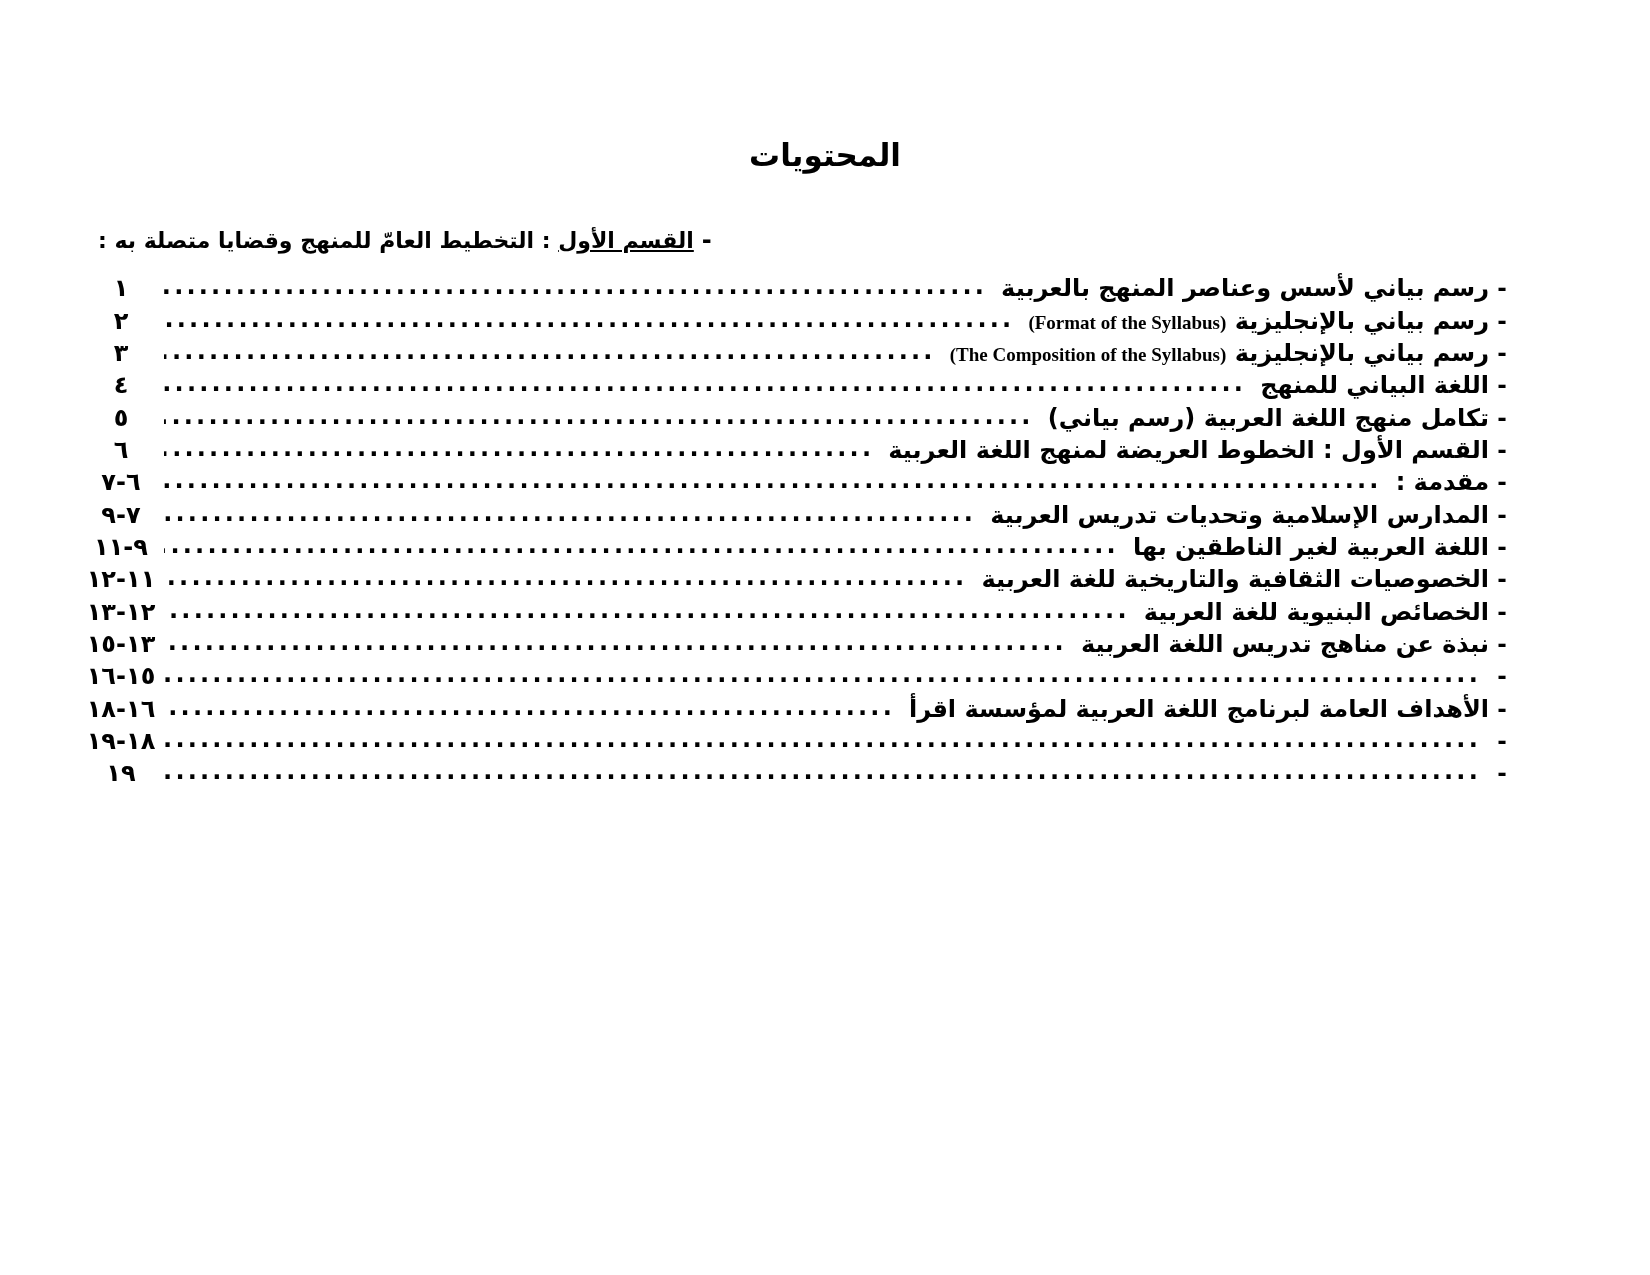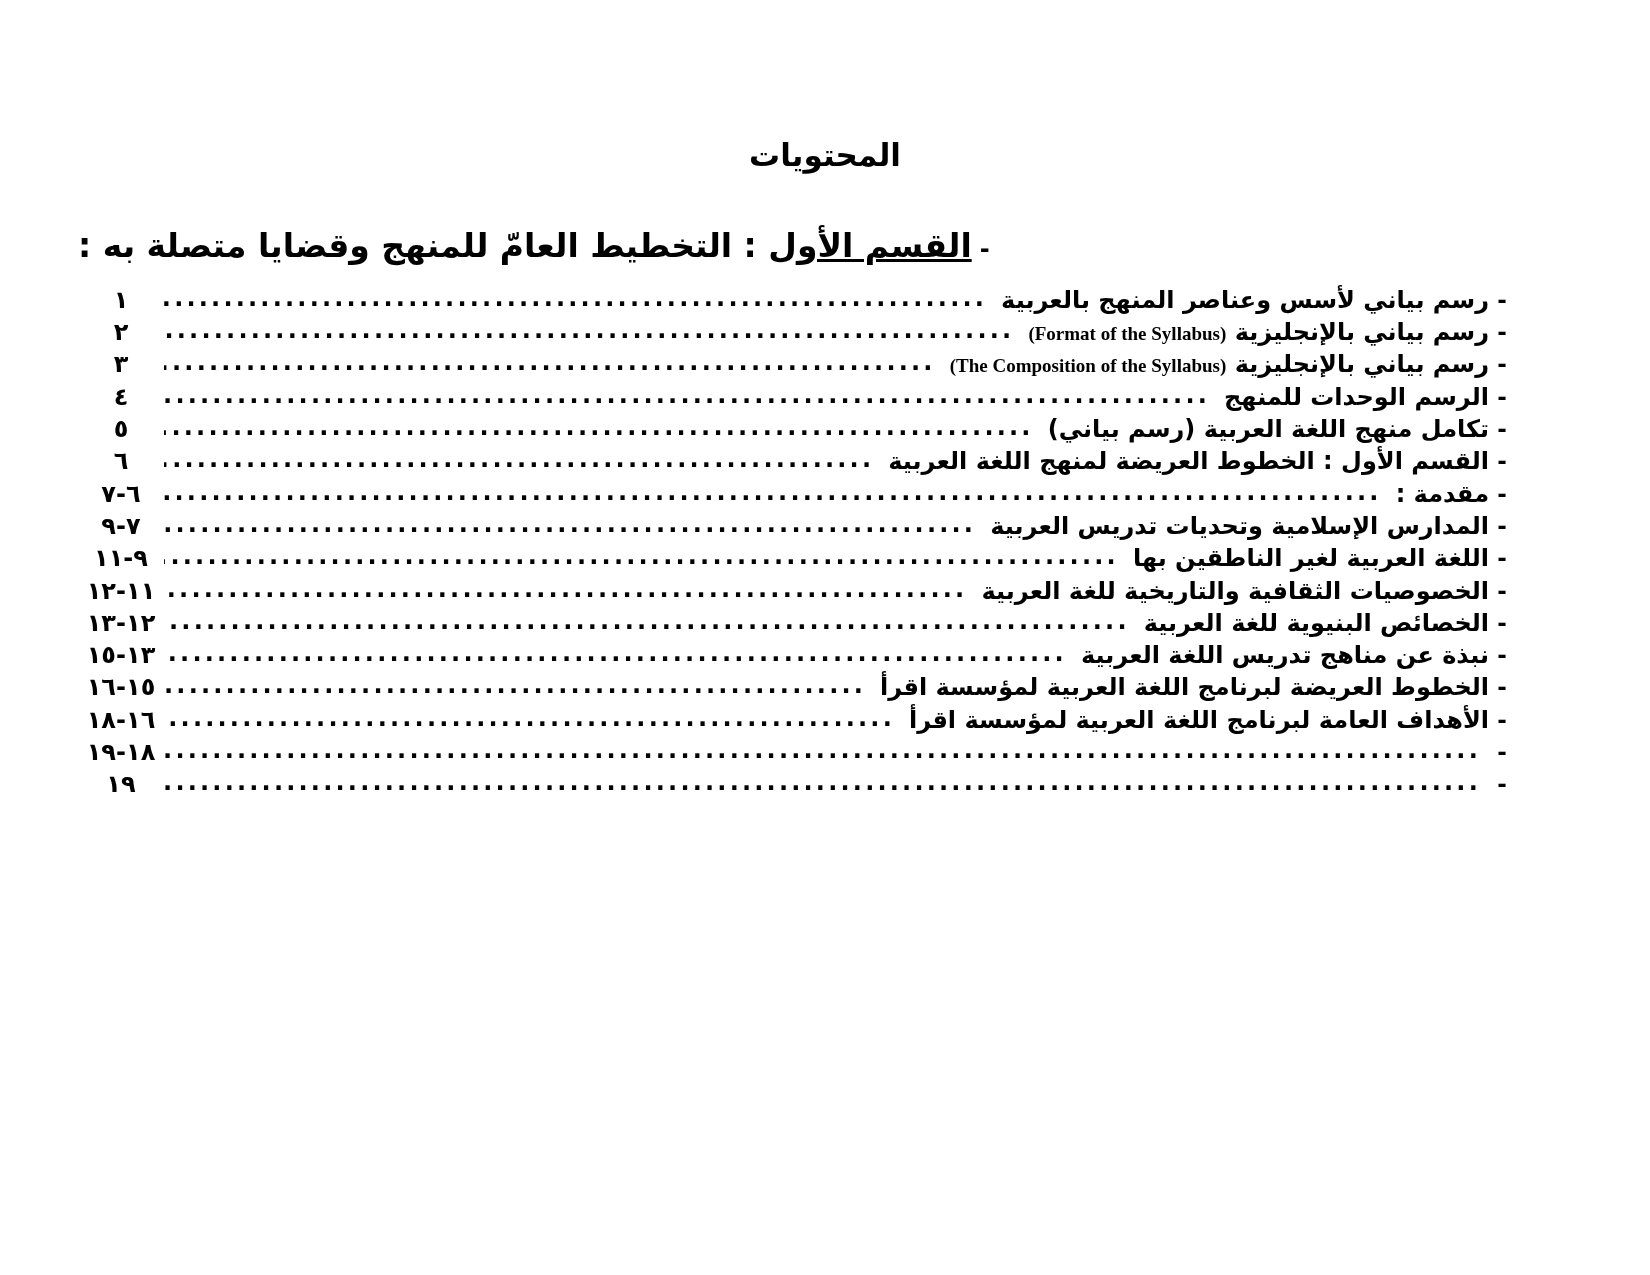--- a/index.html
+++ b/index.html
@@ -59,23 +59,24 @@
     font-family: "DejaVu Sans", "Liberation Sans", sans-serif;
     font-weight: bold;
     font-size: 24px;
     width: 26px;
     flex: 0 0 26px;
     text-align: center;
   }
   .section-row .sec-text {
     font-family: "DejaVu Sans", "Liberation Sans", sans-serif;
     font-weight: bold;
-    font-size: 33px;
+    font-size: 22px;
     white-space: nowrap;
     line-height: 1.2;
+    margin-left: 20px;
   }
   .u {
     text-decoration: underline;
     text-underline-offset: 2px;
   }
 
   
   .entry {
     display: flex;
     flex-direction: row;
@@ -166,21 +167,21 @@
 
       <div class="entry lvl-1">
         <span class="bullet">-</span>
         <span class="label"><span>رسم بياني بالإنجليزية</span> <span class="eng">(The Composition of the Syllabus)</span></span>
         <span class="leader">........................................................................................................................</span>
         <span class="page-num">٣</span>
       </div>
 
       <div class="entry lvl-1">
         <span class="bullet">-</span>
-        <span class="label"><span>الرسم الوحدات للمنهج</span></span>
+        <span class="label"><span>اللغة البياني للمنهج</span></span>
         <span class="leader">........................................................................................................................</span>
         <span class="page-num">٤</span>
       </div>
 
       <div class="entry lvl-1">
         <span class="bullet">-</span>
         <span class="label"><span>تكامل منهج اللغة العربية (رسم بياني)</span></span>
         <span class="leader">........................................................................................................................</span>
         <span class="page-num">٥</span>
       </div>
@@ -229,21 +230,20 @@
 
       <div class="entry lvl-1">
         <span class="bullet">-</span>
         <span class="label"><span>نبذة عن مناهج تدريس اللغة العربية</span></span>
         <span class="leader">........................................................................................................................</span>
         <span class="page-num">١٣-١٥</span>
       </div>
 
       <div class="entry lvl-1">
         <span class="bullet">-</span>
-        <span class="label"><span>الخطوط العريضة لبرنامج اللغة العربية لمؤسسة اقرأ</span></span>
         <span class="leader">........................................................................................................................</span>
         <span class="page-num">١٥-١٦</span>
       </div>
 
       <div class="entry lvl-1">
         <span class="bullet">-</span>
         <span class="label"><span>الأهداف العامة لبرنامج اللغة العربية لمؤسسة اقرأ</span></span>
         <span class="leader">........................................................................................................................</span>
         <span class="page-num">١٦-١٨</span>
       </div>

